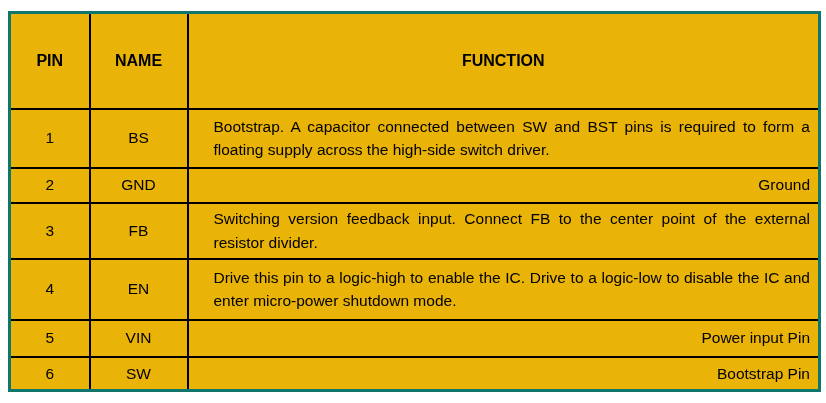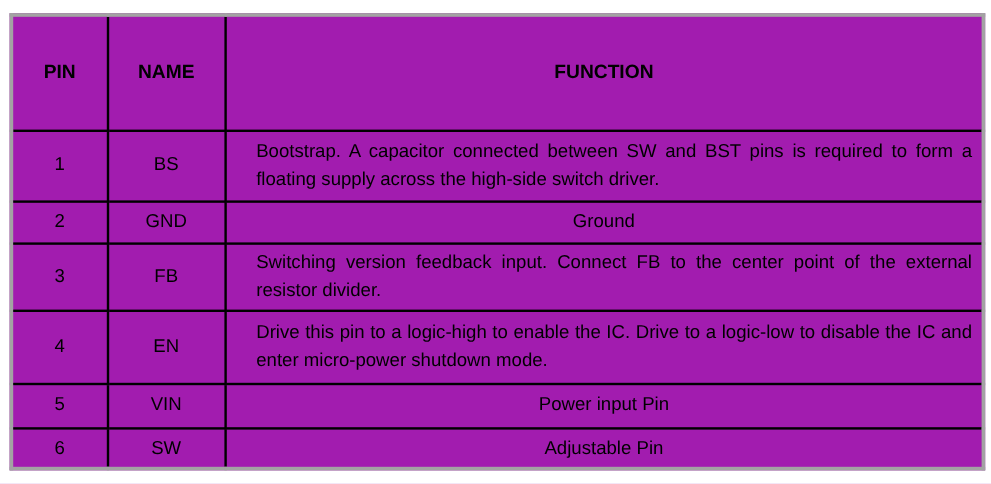--- a/index.html
+++ b/index.html
@@ -16,42 +16,42 @@
     background: #ffffff;
     overflow: hidden;
   }
   table.pin-table {
     position: absolute;
     left: 8px;
     top: 11px;
     width: 810px;
     border-collapse: collapse;
     table-layout: fixed;
-    background: #a21caf;
-    border: 3px solid #a3a3a3;
+    background: #eab308;
+    border: 3px solid #0f766e;
   }
   table.pin-table th,
   table.pin-table td {
     border: 2px solid #000000;
     padding: 2px 8px;
     vertical-align: middle;
     font-size: 15.5px;
     line-height: 1.5;
     overflow: hidden;
   }
   table.pin-table th {
     font-weight: bold;
     font-size: 16px;
     text-align: center;
   }
   td.c-pin, td.c-name {
     text-align: center;
   }
   td.c-func {
-    text-align: center;
+    text-align: right;
   }
   td.c-func.justify {
     text-align: justify;
     text-justify: inter-word;
     padding-left: 25px;
   }
   col.col-pin  { width: 80px; }
   col.col-name { width: 98px; }
   col.col-func { width: 632px; }
 </style>
@@ -94,17 +94,17 @@
         <td class="c-func justify">Drive this pin to a logic-high to enable the IC. Drive to a logic-low to disable the IC and enter micro-power shutdown mode.</td>
       </tr>
       <tr style="height:37px;">
         <td class="c-pin">5</td>
         <td class="c-name">VIN</td>
         <td class="c-func">Power input Pin</td>
       </tr>
       <tr style="height:34px;">
         <td class="c-pin">6</td>
         <td class="c-name">SW</td>
-        <td class="c-func">Adjustable Pin</td>
+        <td class="c-func">Bootstrap Pin</td>
       </tr>
     </tbody>
   </table>
 </div>
 
 </body></html>

